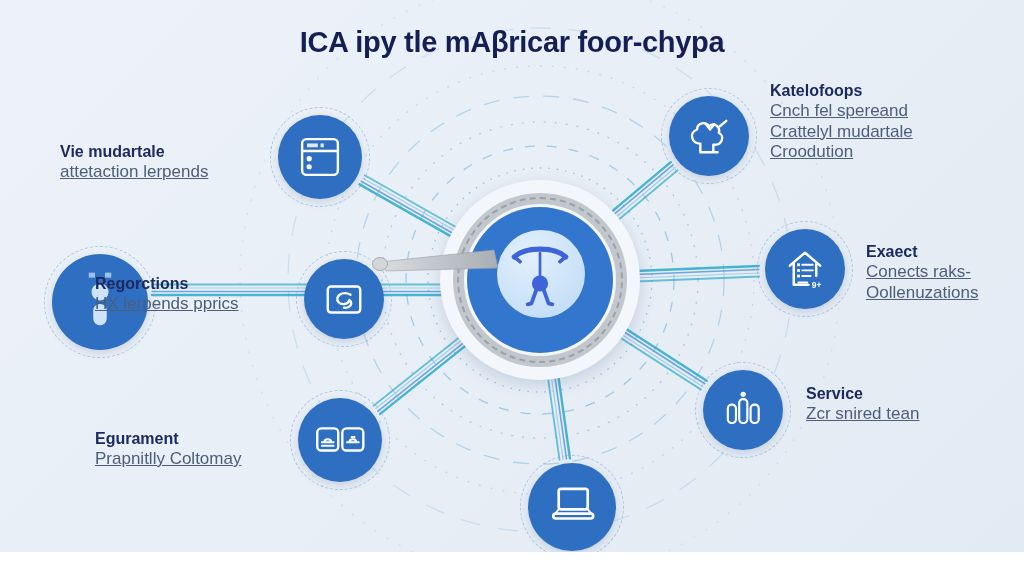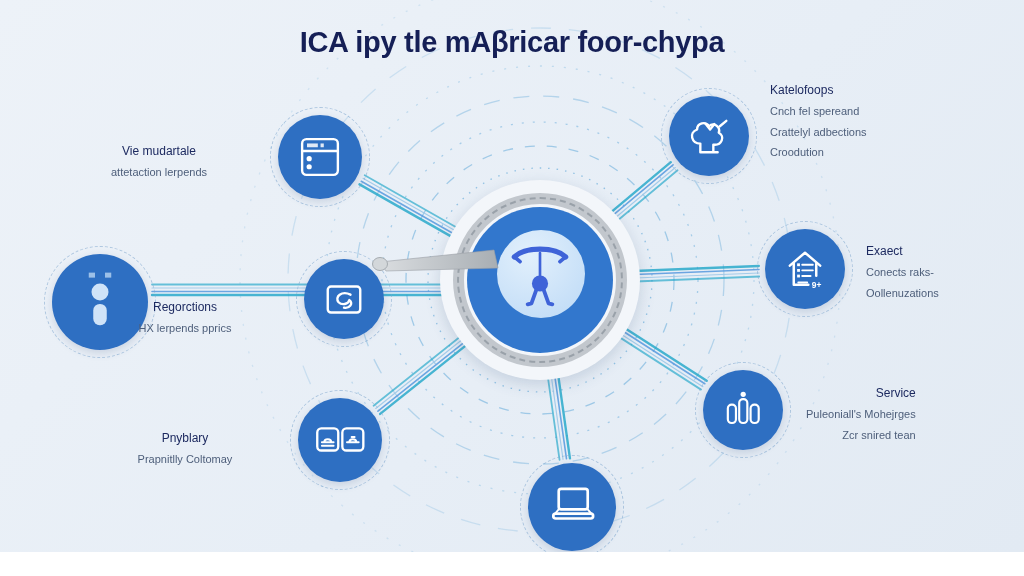--- a/index.html
+++ b/index.html
@@ -28,23 +28,23 @@
   
   .node{position:absolute;border-radius:50%;background:#2e6fc2;z-index:10;
     display:flex;align-items:center;justify-content:center;
     box-shadow:0 3px 8px rgba(50,80,130,.18);}
   .node::after{content:"";position:absolute;inset:-8px;border-radius:50%;
     border:1.5px dashed rgba(125,165,205,.55);}
   .node svg{stroke:#fff;fill:none;stroke-width:2.2;stroke-linecap:round;stroke-linejoin:round;}
 
   
   .lbl{position:absolute;z-index:30;}
-  .lbl .h{font-size:12px;font-weight:400;color:#1d2a60;line-height:21px;}
-  .lbl .b{font-size:11px;color:#4d5e7a;line-height:20.5px;}
-  .right-align{text-align:center;}
+  .lbl .h{font-size:16px;font-weight:700;color:#1d2a60;line-height:21px;}
+  .lbl .b{font-size:17px;color:#4d5e7a;line-height:20.5px;text-decoration:underline;}
+  .right-align{text-align:left;}
   .title{position:absolute;left:0;top:26px;width:1024px;text-align:center;z-index:30;
     font-size:29px;font-weight:800;color:#151f56;letter-spacing:-0.3px;}
 </style>
 </head>
 <body>
 
 <div class="canvas">
 
   <svg id="bg-layer" class="layer" width="1024" height="576">
     <g>
@@ -199,40 +199,39 @@
   </div>
 
   <div class="lbl right-align" style="left:60px;top:141px;width:198px;">
     <div class="h">Vie mudartale</div>
     <div class="b">attetaction lerpends</div>
   </div>
 
   <div class="lbl" style="left:770px;top:80px;">
     <div class="h">Katelofoops</div>
     <div class="b">Cnch fel spereand</div>
-    <div class="b">Crattelyl adbections</div>
+    <div class="b">Crattelyl mudartale</div>
     <div class="b">Croodution</div>
   </div>
 
-  <div class="lbl right-align" style="left:95px;top:273px;width:180px;margin-top:24px;">
+  <div class="lbl right-align" style="left:95px;top:273px;width:180px;">
     <div class="h">Regorctions</div>
     <div class="b">HX lerpends pprics</div>
   </div>
 
   <div class="lbl" style="left:866px;top:241px;">
     <div class="h">Exaect</div>
     <div class="b">Conects raks-</div>
     <div class="b">Oollenuzations</div>
   </div>
 
   <div class="lbl right-align" style="left:95px;top:428px;width:180px;">
-    <div class="h">Pnyblary</div>
+    <div class="h">Egurament</div>
     <div class="b">Prapnitlly Coltomay</div>
   </div>
 
-  <div class="lbl" style="left:806px;top:383px;text-align:right;">
+  <div class="lbl" style="left:806px;top:383px;">
     <div class="h">Service</div>
-    <div class="b">Puleoniall's Mohejrges</div>
     <div class="b">Zcr snired tean</div>
   </div>
 
 
 </div>
 
 </body></html>

